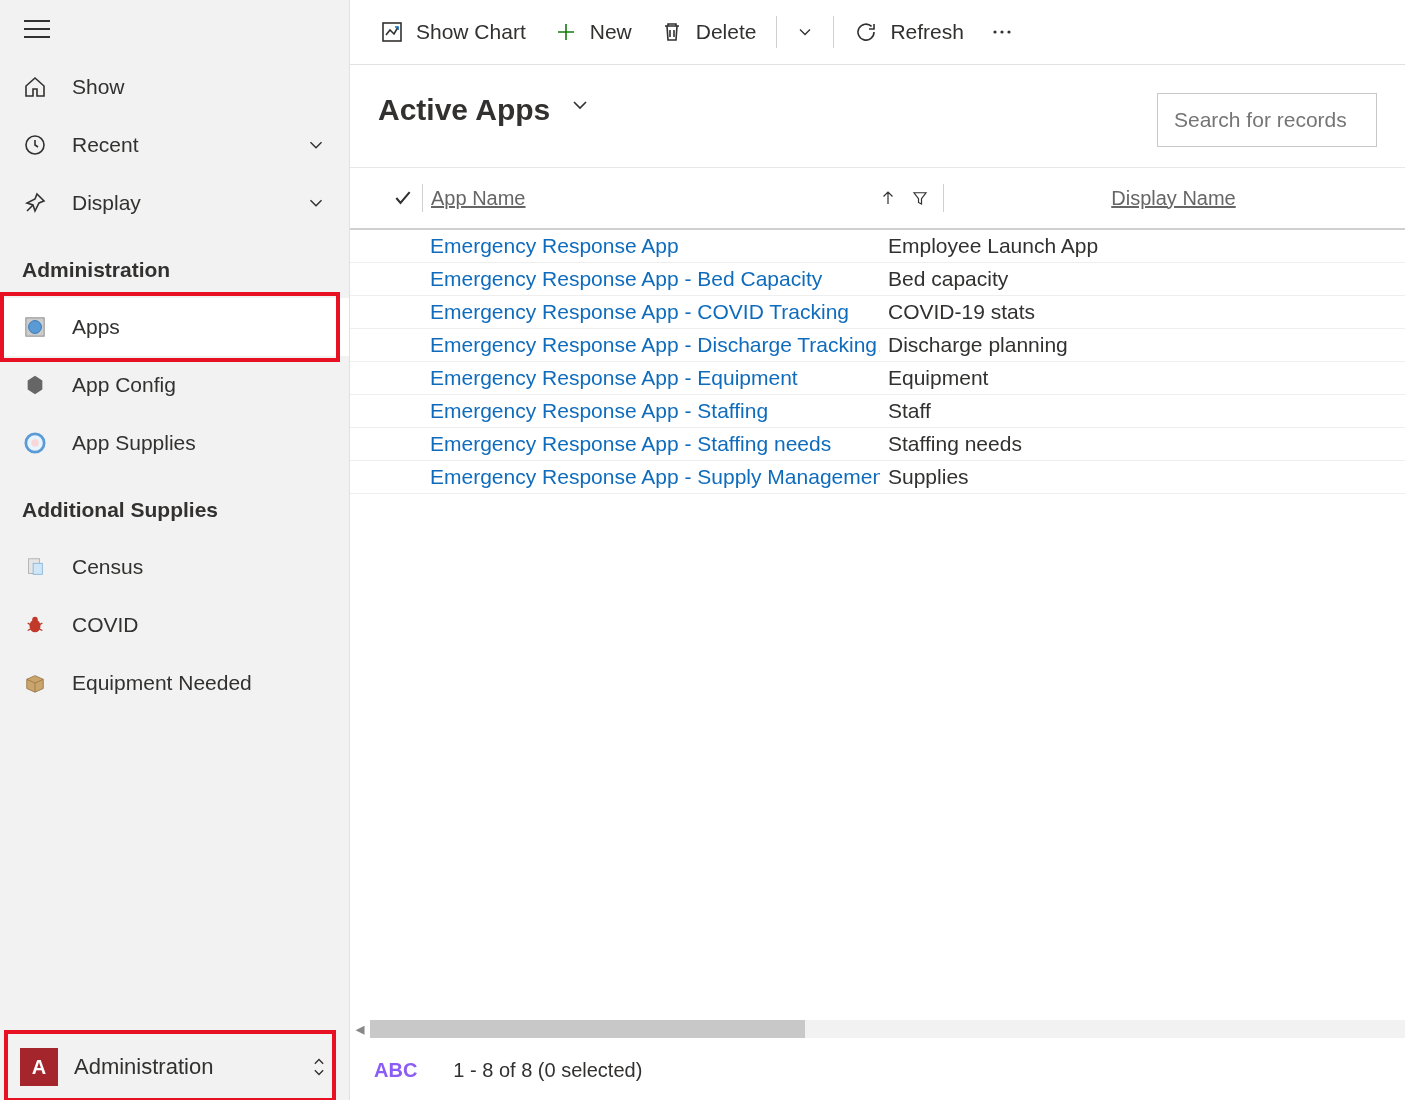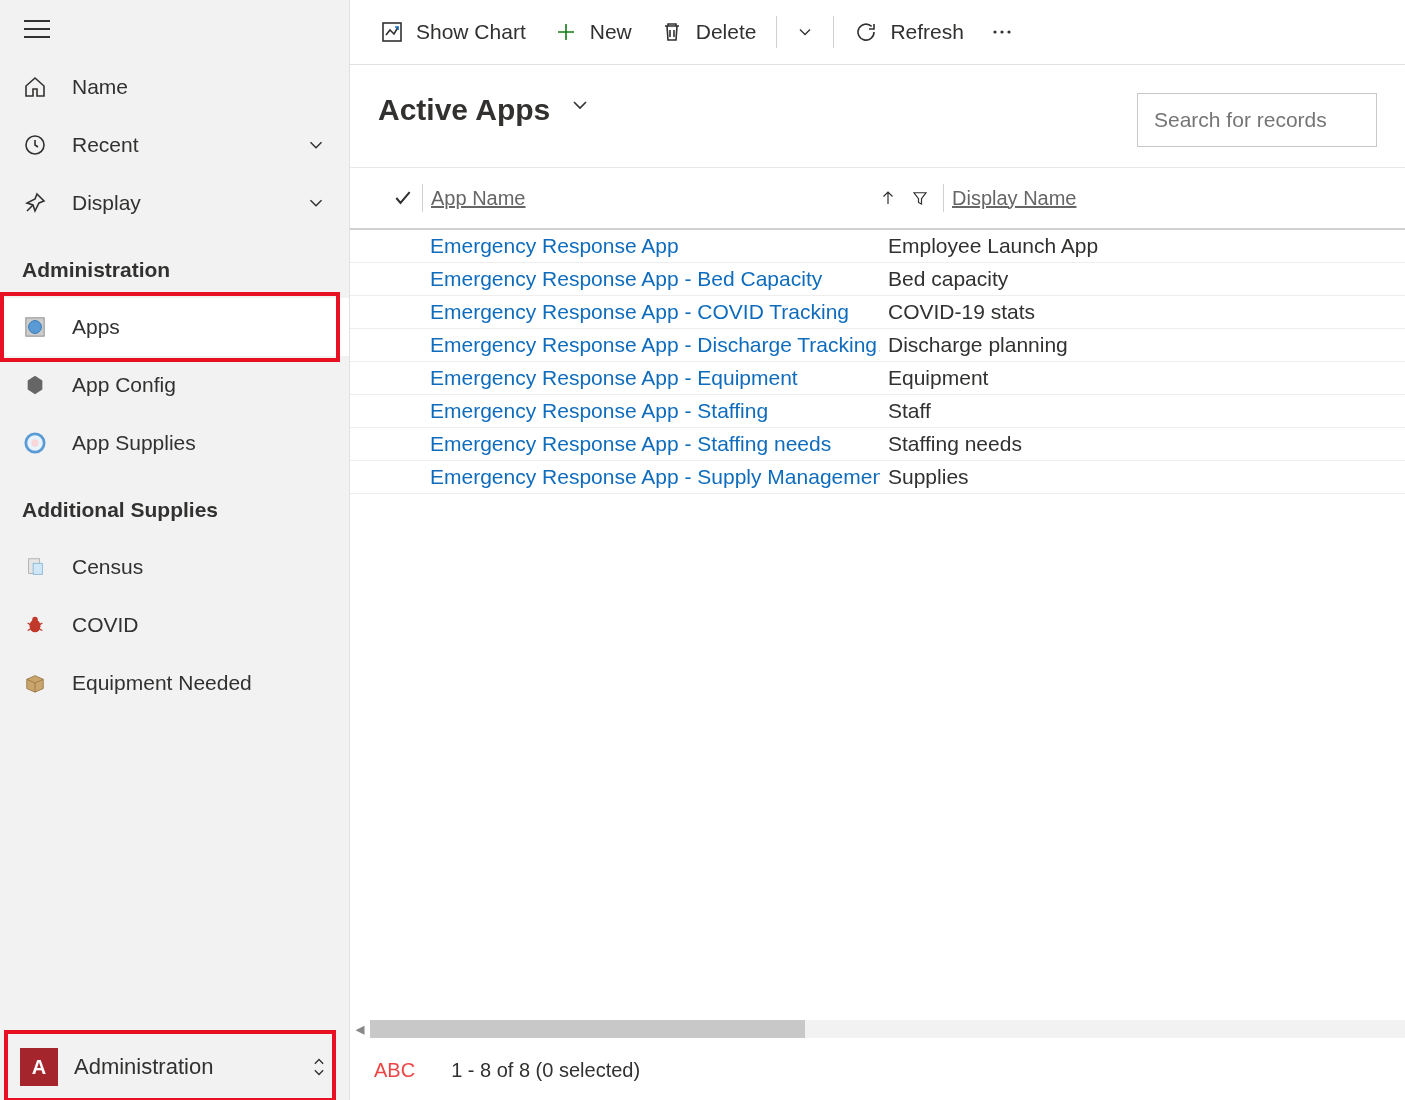--- a/index.html
+++ b/index.html
@@ -129,39 +129,39 @@
 .view-title {
   font-size: 30px;
   font-weight: 600;
 }
 .search-box {
   margin-left: auto;
   border: 1px solid #c8c8c8;
   padding: 14px 16px;
   font-size: 21px;
   color: #666;
-  width: 240px;
+  width: 220px;
   background: #fff;
 }
 .grid {
   flex: 1;
   overflow: hidden;
   border-top: 1px solid #e8e8e8;
 }
 .grid-header {
   display: flex;
   align-items: center;
   padding: 16px 10px;
   border-bottom: 2px solid #d0d0d0;
   font-size: 20px;
   color: #666;
   text-decoration: underline;
 }
 .col-check { width: 62px; display:flex; justify-content:center; padding-left: 24px; }
-.col-display { flex: 1; padding-left: 8px; }
+.col-display { flex: 1; padding-left: 8px; text-align: center; }
 .head-name-wrap { display:flex; align-items:center; width: 520px; }
 .head-name-wrap .col-label { flex: 1; padding-left: 8px;}
 .head-name-wrap .sort-filter { display:flex; gap: 14px; padding-right: 14px;}
 .col-sep { width:1px; height:28px; background:#d0d0d0;}
 .grid-row {
   display: flex;
   align-items: center;
   padding: 4px 10px;
   border-bottom: 1px solid #eee;
   font-size: 21px;
@@ -198,21 +198,21 @@
   width: 42%;
   background:#c8c8c8;
 }
 .footer {
   display: flex;
   align-items: center;
   padding: 18px 24px;
   font-size: 20px;
   gap: 36px;
 }
-.footer .abc { color: #ef4444; cursor:pointer; }
+.footer .abc { color: #8b5cf6; cursor:pointer;font-weight:bold; }
 svg { display:block; }
 .icon-svg { stroke: #323130; stroke-width:1.6; fill:none; }
 .green { stroke: #107c10; }
 </style>
 </head>
 <body>
 
 <div class="sidebar">
   <div class="hamburger">
     <div class="hamburger-lines">
@@ -221,21 +221,21 @@
         <div></div>
       </div>
   </div>
 
   <div class="nav-item">
     <span class="icon">
       <svg class="icon-svg" width="24" height="24" viewBox="0 0 24 24">
           <path d="M3 11 L12 3 L21 11 V21 H14 V14 H10 V21 H3 Z"></path>
         </svg>
     </span>
-    <span>Name</span>
+    <span>Show</span>
   </div>
 
   <div class="nav-item">
     <span class="icon">
       <svg class="icon-svg" width="24" height="24" viewBox="0 0 24 24">
           <circle cx="12" cy="12" r="9"></circle>
           <path d="M12 7 V12 L15 14"></path>
         </svg>
     </span>
     <span>Recent</span>

